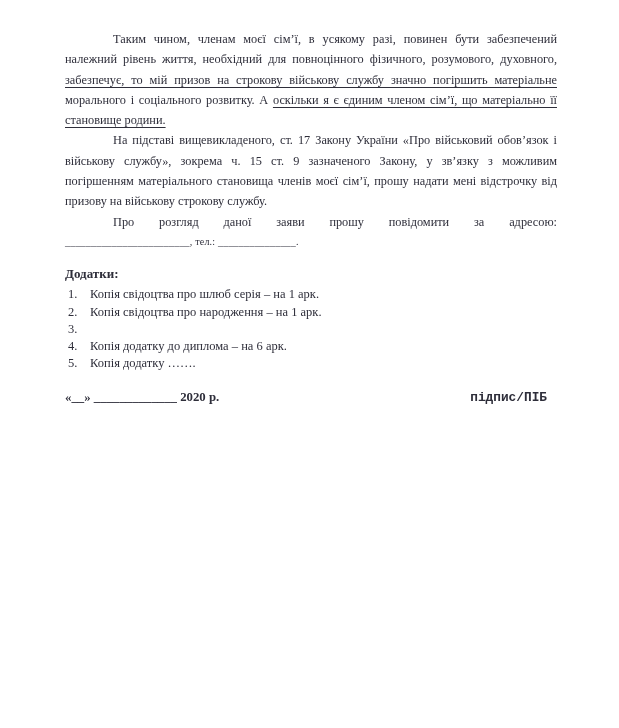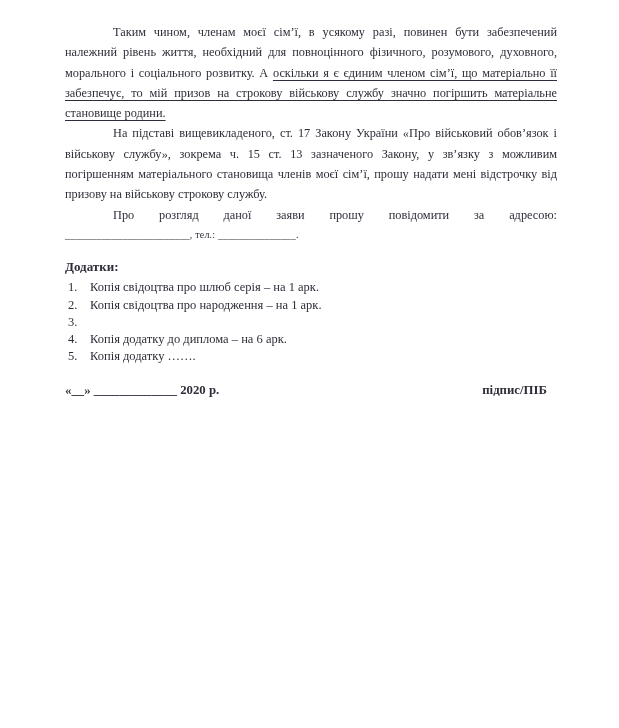--- a/index.html
+++ b/index.html
@@ -12,21 +12,21 @@
     width: 619px;
     height: 728px;
     background: #ffffff;
     font-family: "Liberation Serif", "DejaVu Serif", serif;
     color: #2e2e3a;
     overflow: hidden;
   }
   .content {
     position: absolute;
     left: 65px;
-    top: 22px;
+    top: 29px;
     width: 492px;
   }
   
   .pline {
     font-size: 12.3px;
     line-height: 20.3px;
     text-align: justify;
     text-align-last: justify;
     white-space: normal;
   }
@@ -72,52 +72,53 @@
     margin-top: 15px;
     display: flex;
     justify-content: space-between;
     align-items: baseline;
     font-size: 12.8px;
     font-weight: bold;
     line-height: 18px;
   }
   .footer-row .signature {
     margin-right: 10px;
+    font-family: Liberation Mono, monospace;
   }
 </style>
 </head>
 <body>
 
 <div class="page">
   <div class="content">
 
     <div>
       <div class="pline indent">
         <span>Таким чином, членам моєї сім’ї, в усякому разі, повинен бути забезпечений</span>
       </div>
       <div class="pline">
         <span>належний рівень життя, необхідний для повноцінного фізичного, розумового, духовного,</span>
       </div>
       <div class="pline">
-        <span>морального і соціального розвитку. А </span><span class="u">оскільки я є єдиним членом сім’ї, що матеріально її</span>
+        <span class="u">забезпечує, то мій призов на строкову військову службу значно погіршить матеріальне</span>
       </div>
       <div class="pline">
-        <span class="u">забезпечує, то мій призов на строкову військову службу значно погіршить матеріальне</span>
+        <span>морального і соціального розвитку. А </span><span class="u">оскільки я є єдиним членом сім’ї, що матеріально її</span>
       </div>
       <div class="pline lastline">
         <span class="u">становище родини.</span>
       </div>
     </div>
 
     <div>
       <div class="pline indent">
         <span>На підставі вищевикладеного, ст. 17 Закону України «Про військовий обов’язок і</span>
       </div>
       <div class="pline">
-        <span>військову службу», зокрема ч. 15 ст. 13 зазначеного Закону, у зв’язку з можливим</span>
+        <span>військову службу», зокрема ч. 15 ст. 9 зазначеного Закону, у зв’язку з можливим</span>
       </div>
       <div class="pline">
         <span>погіршенням матеріального становища членів моєї сім’ї, прошу надати мені відстрочку від</span>
       </div>
       <div class="pline lastline">
         <span>призову на військову строкову службу.</span>
       </div>
     </div>
 
     <div>

